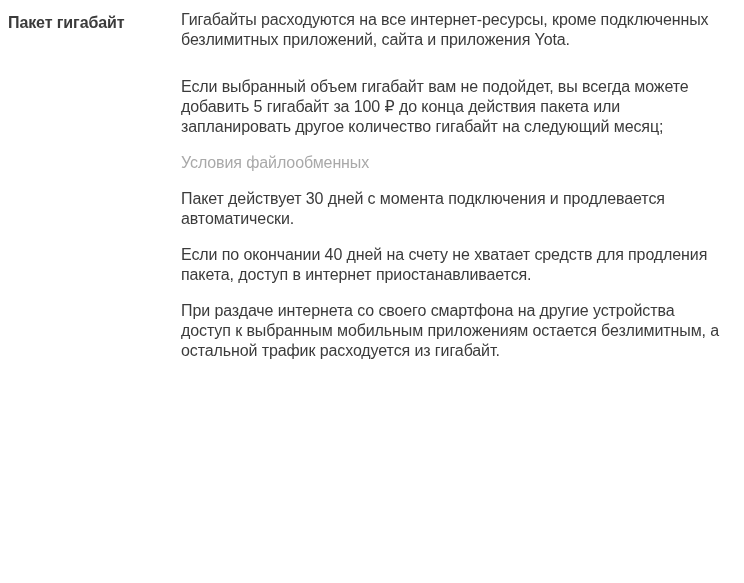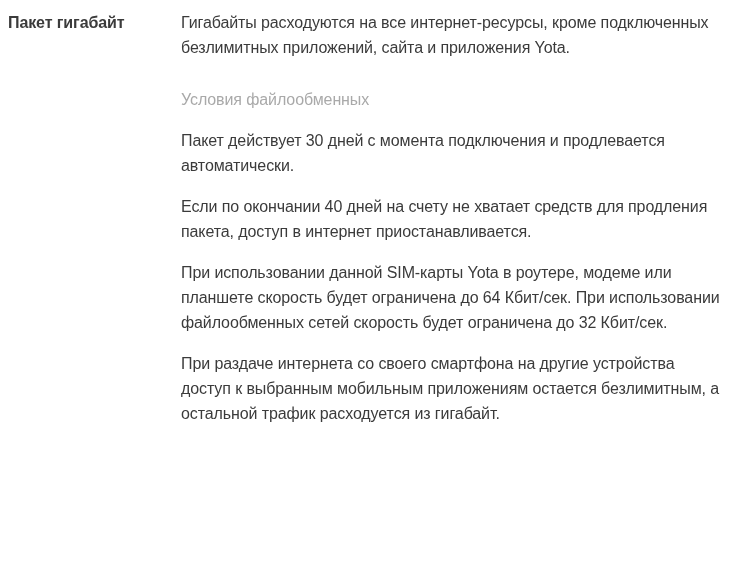--- a/index.html
+++ b/index.html
@@ -29,39 +29,39 @@
     font-weight:bold;
     line-height:25px;
     letter-spacing:-0.1px;
   }
   .content-col{
     width:545px;
     flex:0 0 545px;
   }
   .content-col p{
     font-size:16px;
-    line-height:25px;
+    line-height:20px;
     letter-spacing:-0.1px;
     margin:0 0 16px 0;
   }
   .content-col p.first{
     margin-bottom:27px;
   }
   .content-col p.muted{
     color:var(--muted);
   }
 </style>
 </head>
 <body>
 
 <div class="section">
   <div class="label-col">
     <h3 class="term">Пакет гигабайт</h3>
   </div>
   <div class="content-col">
     <p class="first">Гигабайты расходуются на все интернет-ресурсы, кроме подключенных безлимитных приложений, сайта и приложения Yota.</p>
+    <p>Если выбранный объем гигабайт вам не подойдет, вы всегда можете добавить 5 гигабайт за 100 ₽ до конца действия пакета или запланировать другое количество гигабайт на следующий месяц;</p>
     <p class="muted">Условия файлообменных</p>
     <p>Пакет действует 30 дней с момента подключения и продлевается автоматически.</p>
     <p>Если по окончании 40 дней на счету не хватает средств для продления пакета, доступ в интернет приостанавливается.</p>
-    <p>При использовании данной SIM-карты Yota в роутере, модеме или планшете скорость будет ограничена до 64 Кбит/сек. При использовании файлообменных сетей скорость будет ограничена до 32 Кбит/сек.</p>
     <p>При раздаче интернета со своего смартфона на другие устройства доступ к выбранным мобильным приложениям остается безлимитным, а остальной трафик расходуется из гигабайт.</p>
   </div>
 </div>
 
 </body></html>

